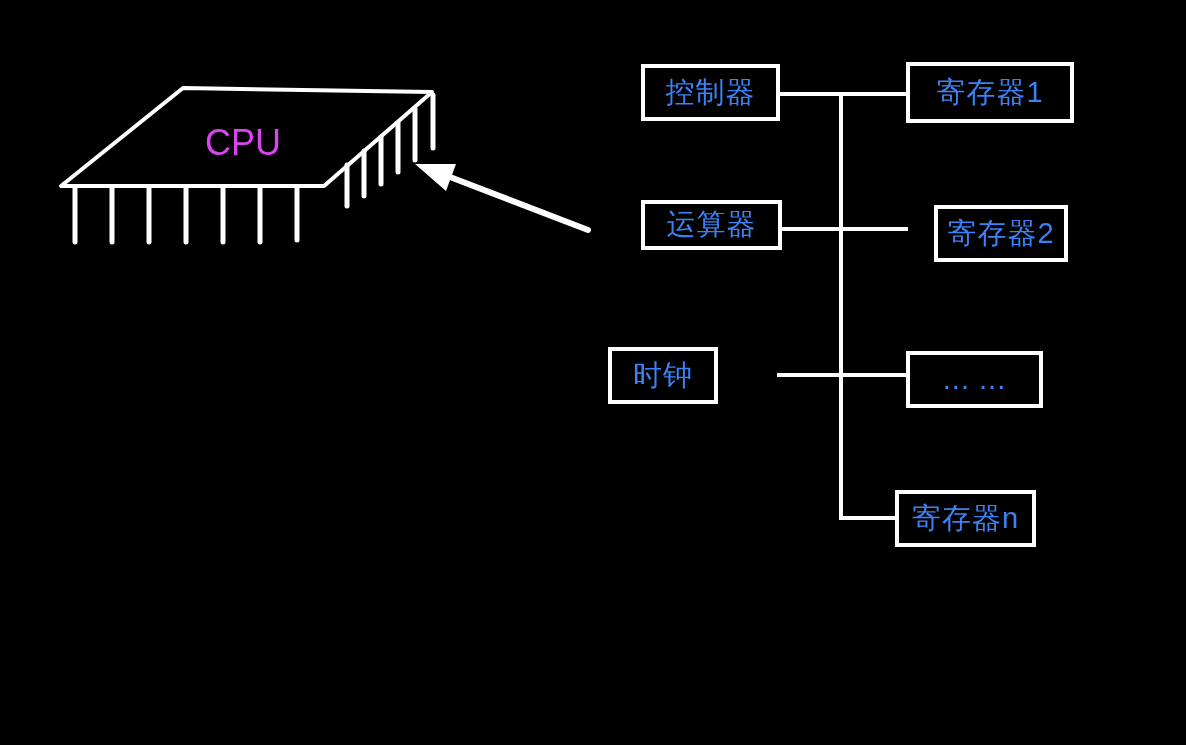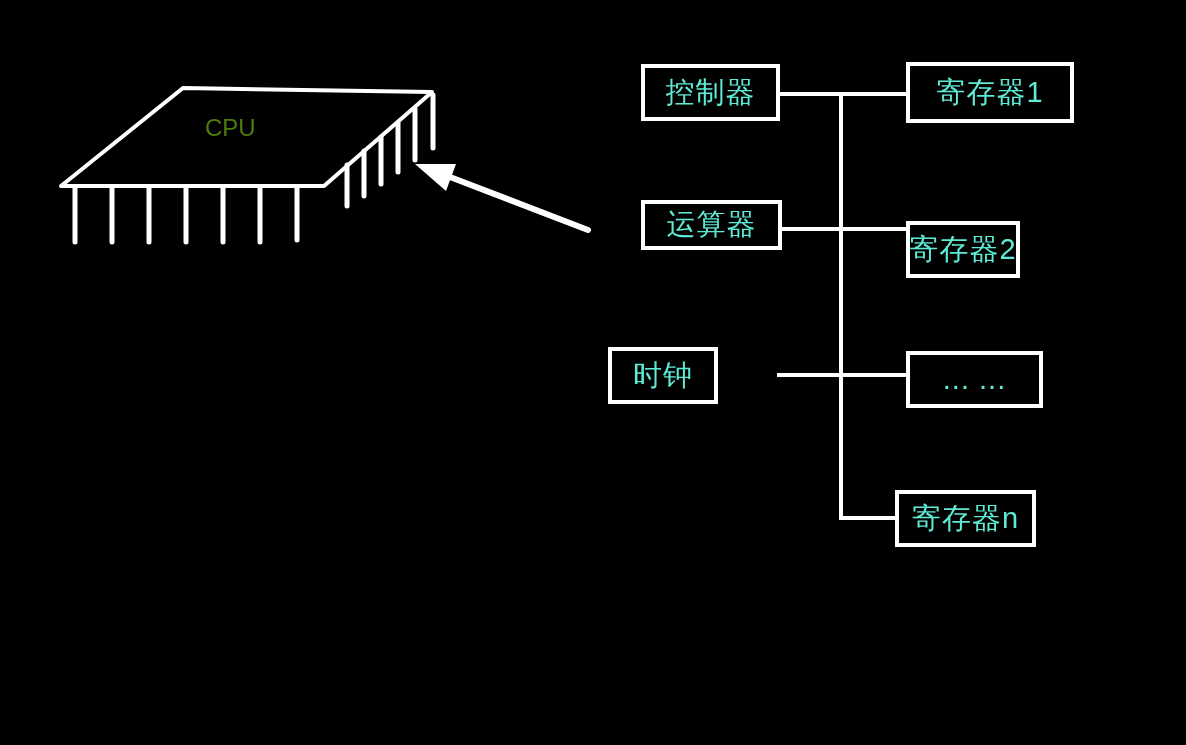--- a/index.html
+++ b/index.html
@@ -20,44 +20,44 @@
     left: 0;
     top: 0;
     width: 1186px;
     height: 745px;
   }
   .diagram-box {
     position: absolute;
     box-sizing: border-box;
     border: 4px solid #ffffff;
     background: #000000;
-    color: #5eead4;
+    color: #3b82f6;
     display: flex;
     align-items: center;
     justify-content: center;
     font-size: 29px;
     letter-spacing: 1px;
     white-space: nowrap;
   }
   
   .box-controller { left: 641px; top: 64px;  width: 139px; height: 57px; }
   .box-alu        { left: 641px; top: 200px; width: 141px; height: 50px; }
   .box-clock      { left: 608px; top: 347px; width: 110px; height: 57px; }
   
   .box-register-1 { left: 906px; top: 62px;  width: 168px; height: 61px; }
-  .box-register-2 { left: 906px; top: 205px; width: 114px; height: 57px; margin-top: 16px; }
+  .box-register-2 { left: 934px; top: 205px; width: 134px; height: 57px; }
   .box-ellipsis   { left: 906px; top: 351px; width: 137px; height: 57px; }
   .box-register-n { left: 895px; top: 490px; width: 141px; height: 57px; align-items: center; }
 
   .cpu-label {
     position: absolute;
     left: 205px;
-    top: 114px;
-    color: #4d7c0f;
-    font-size: 24px;
+    top: 122px;
+    color: #d946ef;
+    font-size: 36px;
     font-weight: 400;
   }
 </style>
 </head>
 <body>
 
 <div class="canvas">
 
   <svg class="lines-layer" viewBox="0 0 1186 745" xmlns="http://www.w3.org/2000/svg">
 

